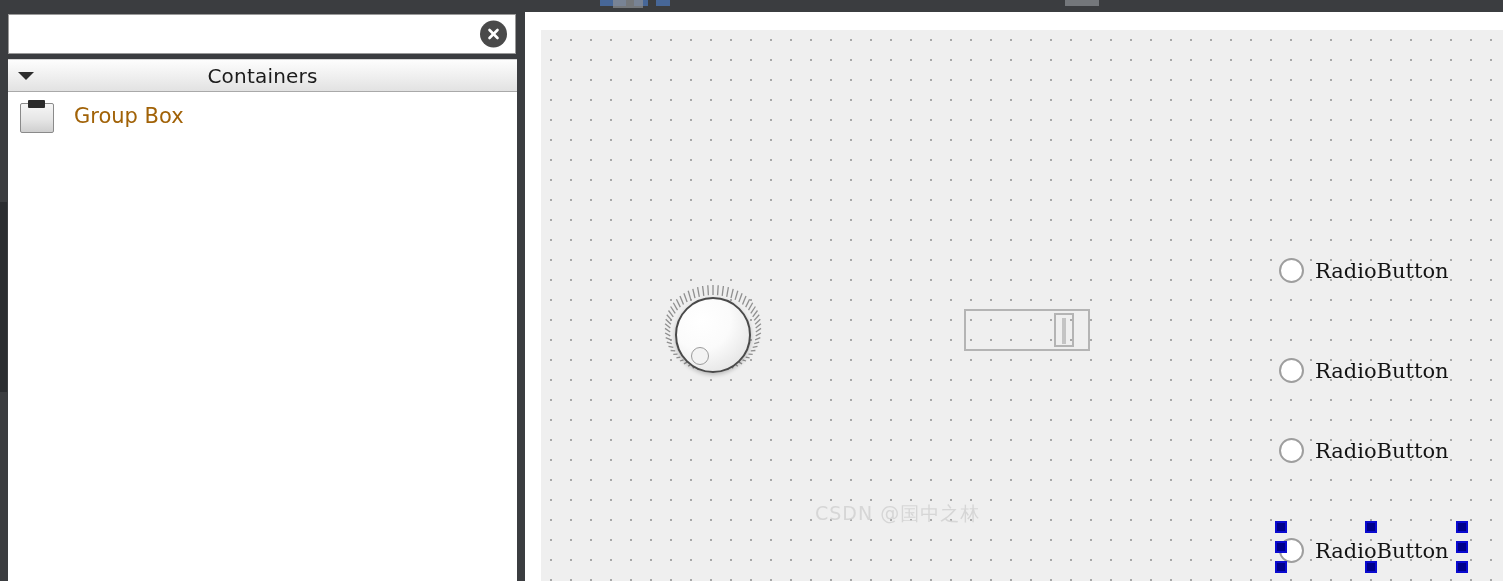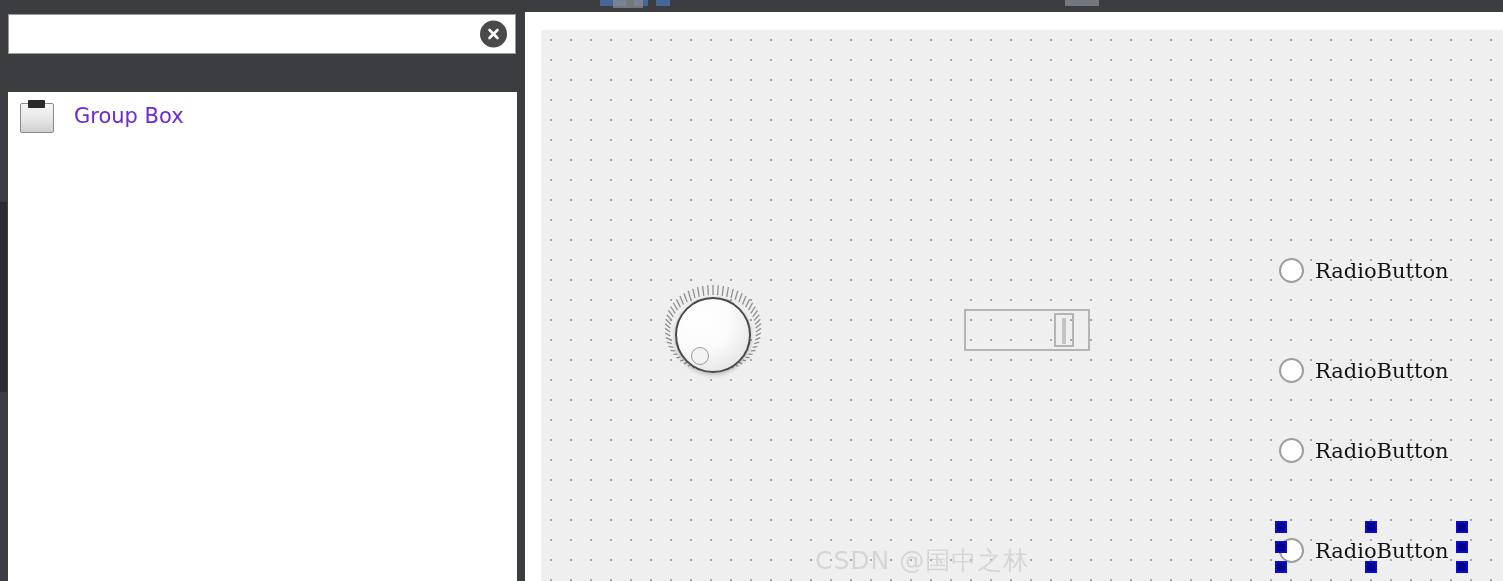--- a/index.html
+++ b/index.html
@@ -144,21 +144,21 @@
   }
   .item-icon {
     width: 38px; height: 36px;
     position: relative;
     flex: 0 0 auto;
   }
   .item-label {
     margin-left: 18px;
     font-family: "DejaVu Sans", sans-serif;
     font-size: 21px;
-    color: #6d28d9;
+    color: #a16207;
   }
   
   .gb-body {
     position: absolute;
     left: 2px; top: 5px;
     width: 34px; height: 30px;
     background: linear-gradient(to bottom, #f6f6f6 0%, #e6e6e6 55%, #cfcfcf 100%);
     border: 1px solid #8a8a8a;
     border-radius: 2px;
     box-sizing: border-box;
@@ -268,23 +268,23 @@
     position: absolute;
     width: 12px; height: 12px;
     background: #00008b;
     border: 2px solid #0a0ad0;
     box-sizing: border-box;
   }
 
   
   #watermark {
     position: absolute;
-    left: 815px; top: 544px;
+    left: 815px; top: 501px;
     font-family: "DejaVu Sans", sans-serif;
-    font-size: 25px;
+    font-size: 19px;
     color: #d6d6d6;
     white-space: nowrap;
     letter-spacing: 1px;
     pointer-events: none;
   }
 </style>
 </head>
 <body>
 
 <div id="top-strip">
@@ -304,20 +304,24 @@
 
   <div id="search-row">
     <div id="clear-search-button">
       <svg width="17" height="17" viewBox="0 0 17 17" aria-hidden="true">
         <line x1="4.5" y1="4.5" x2="12.5" y2="12.5" stroke="#ffffff" stroke-width="2.6" stroke-linecap="round"></line>
         <line x1="12.5" y1="4.5" x2="4.5" y2="12.5" stroke="#ffffff" stroke-width="2.6" stroke-linecap="round"></line>
       </svg>
     </div>
   </div>
 
+  <div id="category-header">
+    <span id="category-expand-icon"></span>
+    <span id="category-label">Containers</span>
+  </div>
 
   <div id="item-list">
     <div class="palette-item">
       <span class="item-icon">
         <span class="gb-body"></span>
         <span class="gb-clip"></span>
       </span>
       <span class="item-label">Group Box</span>
     </div>
   </div>

